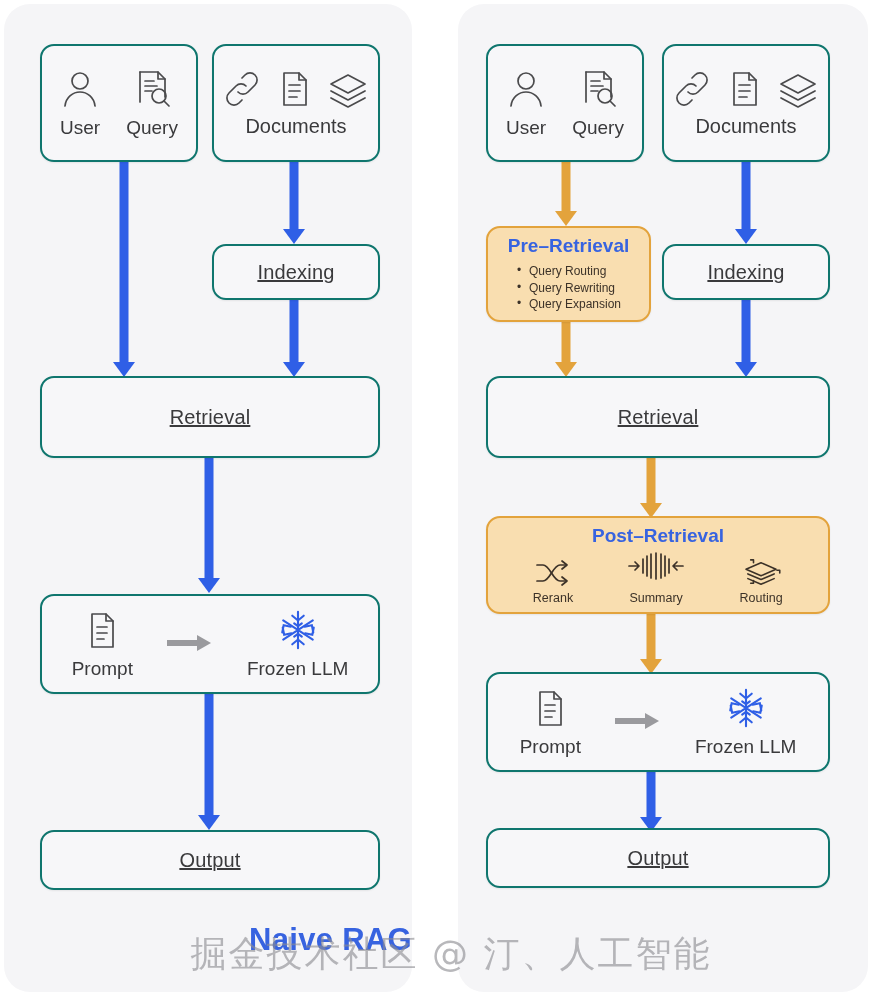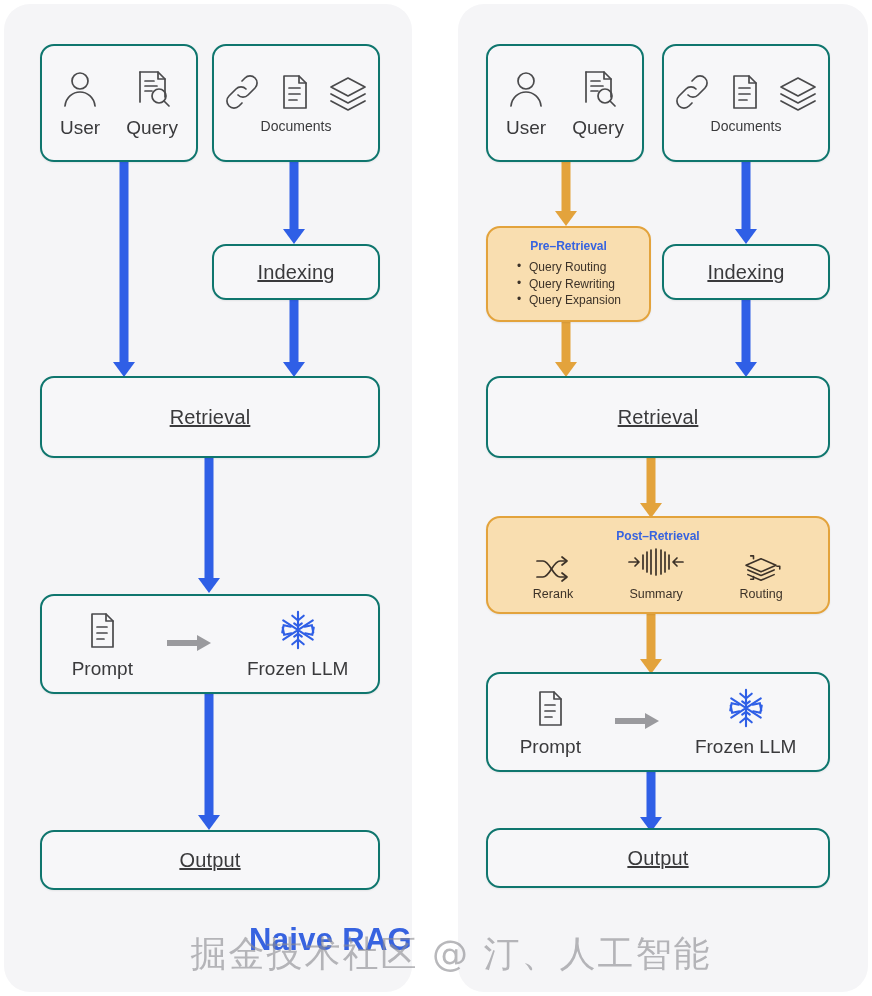--- a/index.html
+++ b/index.html
@@ -15,25 +15,25 @@
         border:2px solid #0f766e;border-radius:14px;
         box-shadow:0 1px 2px rgba(0,0,0,.07);
         display:flex;align-items:center;justify-content:center;}
   .node .label{color:#3a3a3c;font-size:20px;letter-spacing:.2px;text-decoration:underline;}
 
   .iconbox{flex-direction:column;}
   .icon-row{display:flex;align-items:flex-end;justify-content:center;gap:26px;}
   .icon-cell{display:flex;flex-direction:column;align-items:center;}
   .icon-cell .cap{font-size:19px;color:#3a3a3c;margin-top:7px;}
   .caps-row{display:flex;justify-content:center;gap:26px;margin-top:6px;}
-  .caps-row span{font-size:14px;color:#3a3a3c;}
+  .caps-row span{font-size:20px;color:#3a3a3c;}
 
   
   .node.orange{background:#f9deb0;border-color:#e3a33c;}
-  .node.orange .title{color:#3763e0;font-weight:bold;font-size:12px;}
+  .node.orange .title{color:#3763e0;font-weight:bold;font-size:19px;}
 
   .bullets{list-style:none;margin:6px 0 0 0;padding:0;}
   .bullets li{font-size:12px;color:#3c3228;line-height:16.5px;
               position:relative;padding-left:13px;white-space:nowrap;}
   .bullets li:before{content:"\2022";position:absolute;left:1px;top:-1px;font-size:12px;}
 
   
   .conn{position:absolute;}
   .conn .shaft{position:absolute;left:50%;transform:translateX(-50%);width:9px;top:0;}
   .conn .head{position:absolute;left:50%;transform:translateX(-50%);

